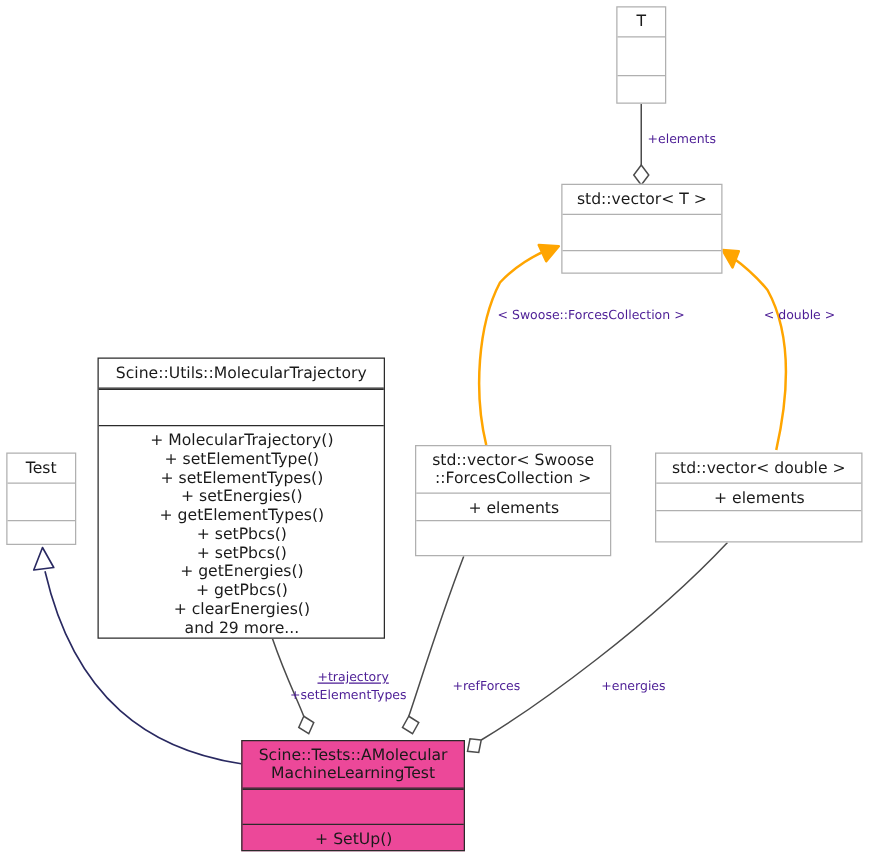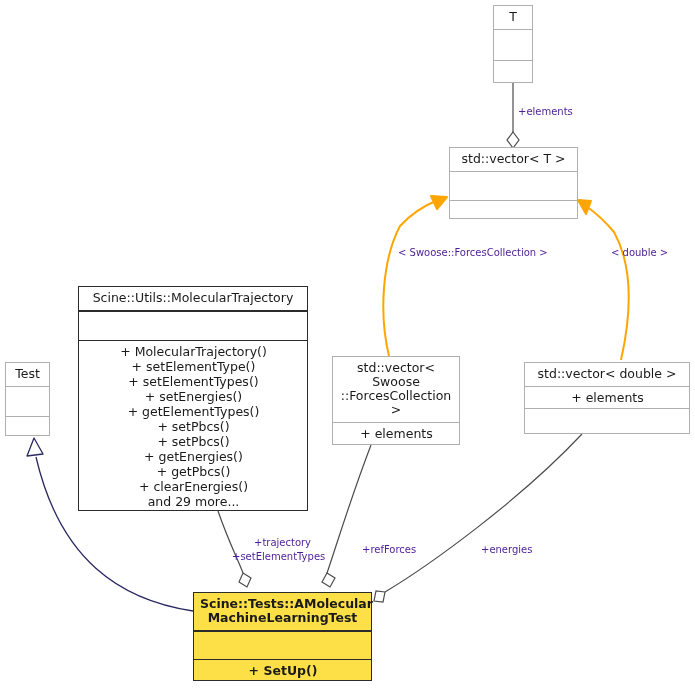--- a/index.html
+++ b/index.html
@@ -30,23 +30,22 @@
     background: #ffffff;
     border: 1px solid #b0b0b0;
     font-size: 12.5px;
     color: #1a1a1a;
     z-index: 5;
   }
   .uml-box.solid {
     border-color: #2b2b2b;
   }
   .uml-box.filled {
-    background: #fde047;
+    background: #ec4899;
     border-color: #2b2b2b;
-    font-weight: bold;
   }
   .uml-title {
     text-align: center;
     padding: 4px 6px 5px 6px;
     line-height: 14px;
     white-space: pre-line;
   }
   .uml-box.solid > .uml-title,
   .uml-box.filled > .uml-title {
     border-bottom: 1px solid #2b2b2b;
@@ -145,27 +144,27 @@
       <div>+ getElementTypes()</div>
       <div>+ setPbcs()</div>
       <div>+ setPbcs()</div>
       <div>+ getEnergies()</div>
       <div>+ getPbcs()</div>
       <div>+ clearEnergies()</div>
       <div>and 29 more...</div>
     </div>
   </div>
 
-  <div class="uml-box" style="left:5px; top:362px; width:45px; height:74px;">
+  <div class="uml-box" style="left:5px; top:362px; width:56px; height:74px;">
     <div class="uml-title">Test</div>
     <div class="uml-attrs uml-sep empty" style="height:23px;"></div>
     <div class="uml-ops uml-sep empty" style="height:23px;"></div>
   </div>
 
-  <div class="uml-box" style="left:332px; top:356px; width:128px; height:89px;">
+  <div class="uml-box" style="left:332px; top:356px; width:157px; height:89px;">
     <div class="uml-title">std::vector&lt; Swoose
 ::ForcesCollection &gt;</div>
     <div class="uml-attrs uml-sep">
       <div>+ elements</div>
     </div>
     <div class="uml-ops uml-sep empty" style="height:21px;"></div>
   </div>
 
   <div class="uml-box" style="left:524px; top:362px; width:166px; height:72px;">
     <div class="uml-title">std::vector&lt; double &gt;</div>
@@ -183,21 +182,21 @@
       <div>+ SetUp()</div>
     </div>
   </div>
 
   <div class="edge-label" style="left:518px; top:104px;">+elements</div>
 
   <div class="edge-label" style="left:398px; top:245px;">&lt; Swoose::ForcesCollection &gt;</div>
 
   <div class="edge-label" style="left:611px; top:245px;">&lt; double &gt;</div>
 
-  <div class="edge-label center" style="left:254px; top:535px;">+trajectory</div>
+  <div class="edge-label center" style="left:254px; top:535px;text-decoration:underline;">+trajectory</div>
 
   <div class="edge-label center" style="left:232px; top:549px;">+setElementTypes</div>
 
   <div class="edge-label" style="left:362px; top:542px;">+refForces</div>
 
   <div class="edge-label" style="left:481px; top:542px;">+energies</div>
 
 </div>
 
 </body></html>

